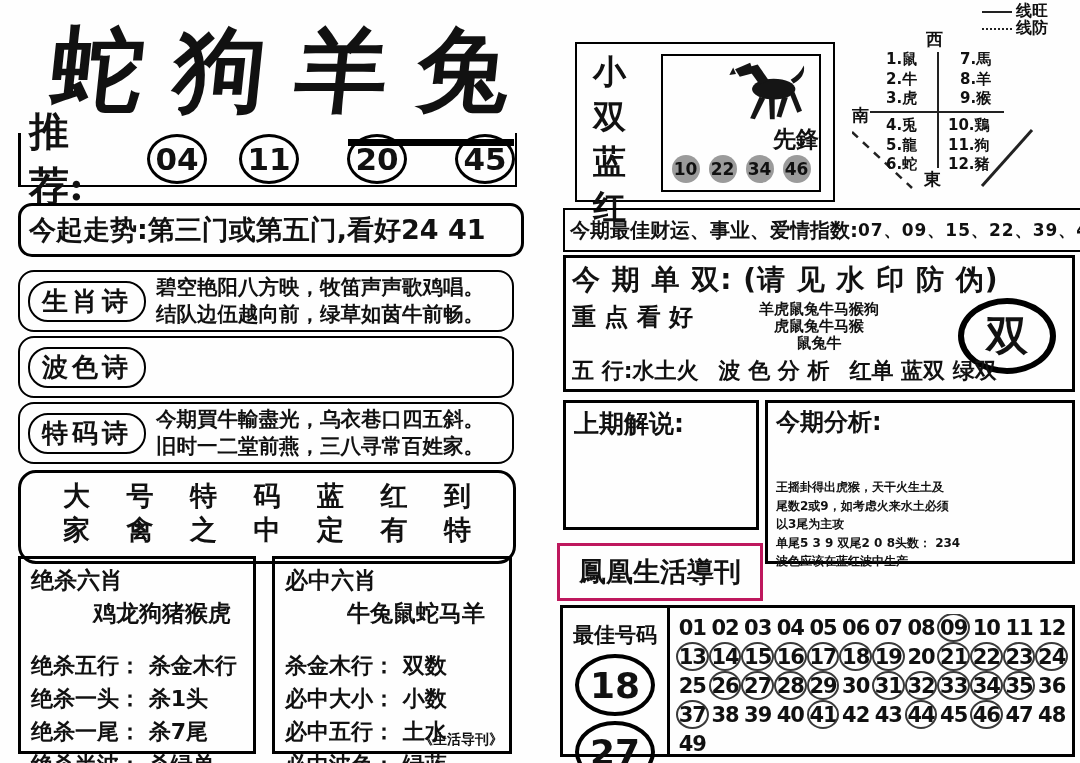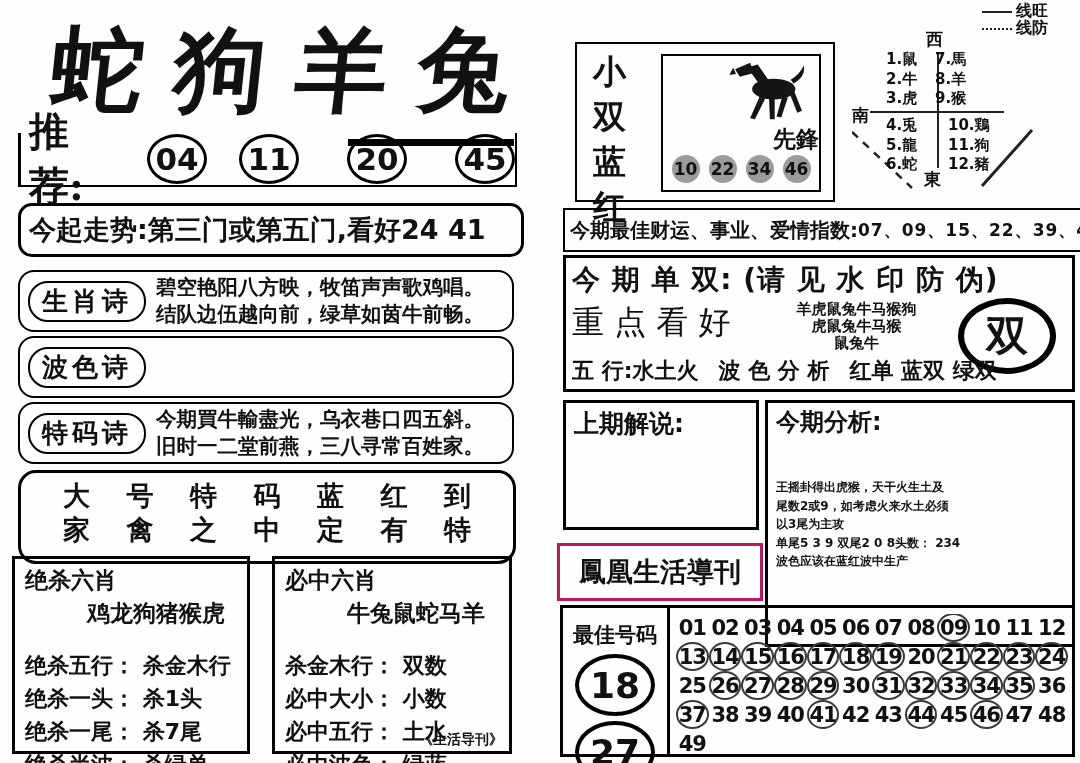--- a/index.html
+++ b/index.html
@@ -19,21 +19,21 @@
   .rec-circle{width:54px;height:44px;border:3px solid #000;border-radius:50%;display:flex;align-items:center;justify-content:center;font-size:31px;font-weight:bold;flex:0 0 auto;}
   #rc1{margin-left:12px}#rc2{margin-left:32px}#rc3{margin-left:48px}#rc4{margin-left:48px}
   #trend-box{left:18px;top:203px;width:492px;height:48px;border:3px solid #000;border-radius:14px;display:flex;align-items:center;padding-left:8px;font-size:27px;font-weight:bold;}
   .poem-box{left:18px;width:492px;height:58px;border:2.5px solid #000;border-radius:16px;display:flex;align-items:center;}
   #poem1{top:270px}#poem2{top:336px}#poem3{top:402px}
   .poem-label{margin-left:8px;border:2.5px solid #000;border-radius:20px;padding:1px 12px;font-size:26px;font-weight:bold;letter-spacing:4px;white-space:nowrap;flex:0 0 auto;}
   .poem-lines{margin-left:10px;font-size:20.5px;font-weight:bold;line-height:1.3;white-space:nowrap;}
   #slogan-box{left:18px;top:470px;width:492px;height:76px;border:3px solid #000;border-radius:18px;padding:6px 0;}
   .slogan-line{display:flex;justify-content:space-between;padding:0 42px;font-size:27px;font-weight:bold;height:34px;align-items:center;}
   .bottom-box{top:556px;height:198px;border:3px solid #000;padding:6px 10px;box-sizing:border-box;}
-  #kill-box{left:12px;width:238px;}
+  #kill-box{left:18px;width:238px;}
   #hit-box{left:272px;width:240px;}
   .bb-title{font-size:23px;font-weight:bold;}
   .bb-animals{font-size:23px;font-weight:bold;text-indent:62px;margin-top:2px;}
   .bb-rows{margin-top:20px;font-size:22px;font-weight:bold;line-height:1.5;white-space:nowrap;}
   #hit-footer{position:absolute;right:6px;bottom:2px;font-size:14px;font-weight:bold;}
 
   
   #legend{left:982px;top:3px;width:96px;font-size:16px;font-weight:bold;}
   .legend-row{display:flex;align-items:center;height:17px;}
   .legend-line{width:30px;border-top:2px solid #222;margin-right:4px;}
@@ -52,28 +52,28 @@
   .cp-label{position:absolute;font-size:17px;}
   .cp-list{position:absolute;font-size:15px;line-height:1.3;white-space:nowrap;}
 
   #luck-box{left:563px;top:208px;width:512px;height:40px;border:2.5px solid #000;display:flex;align-items:center;padding-left:5px;box-sizing:content-box;white-space:nowrap;}
   #luck-label{font-size:20px;font-weight:bold;}
   #luck-values{font-size:17px;font-weight:bold;letter-spacing:1px;}
 
   #ds-box{left:563px;top:255px;width:512px;height:137px;border:3px solid #000;padding:3px 6px;box-sizing:border-box;}
   #ds-title{font-size:28px;font-weight:bold;letter-spacing:1px;white-space:nowrap;}
   #ds-focus{display:flex;margin-top:2px;}
-  #ds-focus-label{font-size:32px;font-weight:normal;white-space:nowrap;}
+  #ds-focus-label{font-size:24px;font-weight:bold;white-space:nowrap;}
   #ds-focus-lines{margin-left:6px;width:240px;text-align:center;font-size:15px;font-weight:bold;line-height:1.12;}
   #ds-result{position:absolute;right:16px;top:40px;width:86px;height:64px;border:6px solid #000;border-radius:50%;display:flex;align-items:center;justify-content:center;font-size:42px;font-weight:bold;}
   #ds-bottom{position:absolute;left:6px;bottom:3px;display:flex;gap:20px;font-size:22px;font-weight:bold;white-space:nowrap;}
 
   #prev-box{left:563px;top:400px;width:196px;height:130px;border:3px solid #000;padding:4px 8px;box-sizing:border-box;}
   #prev-title{font-size:25px;font-weight:bold;}
-  #ana-box{left:765px;top:400px;width:310px;height:247px;border:3px solid #000;padding:3px 8px;box-sizing:border-box;}
+  #ana-box{left:765px;top:400px;width:310px;height:164px;border:3px solid #000;padding:3px 8px;box-sizing:border-box;}
   #ana-title{font-size:24px;font-weight:bold;}
   #ana-text{margin-top:40px;font-size:12px;font-weight:bold;line-height:1.55;white-space:nowrap;}
   #logo-box{left:557px;top:543px;width:200px;height:52px;border:3px solid #be185d;display:flex;align-items:center;justify-content:center;font-size:27px;font-weight:bold;font-family:"DejaVu Serif",serif;white-space:nowrap;}
 
   #best-box{left:560px;top:605px;width:515px;height:152px;border:3.5px solid #000;display:flex;box-sizing:border-box;}
   #best-left{width:104px;border-right:3px solid #000;flex:0 0 auto;padding-top:13px;}
   #best-title{font-size:21px;font-weight:bold;text-align:center;}
   .best-circle{width:72px;height:54px;border:4px solid #000;border-radius:50%;margin:5px auto 0;display:flex;align-items:center;justify-content:center;font-size:36px;font-weight:bold;}
   #best-grid{flex:1;margin:6px 4px 0 6px;overflow:hidden;display:grid;grid-template-columns:repeat(12,1fr);grid-auto-rows:29px;}
   .cell{font-size:21px;font-weight:bold;text-align:center;position:relative;line-height:28px;letter-spacing:-1px;}
@@ -211,21 +211,21 @@
     <line x1="130" y1="158" x2="180" y2="102" stroke="#222" stroke-width="3"></line>
   </svg>
   <span class="cp-label" style="left:74px;top:0px">西</span>
   <span class="cp-label" style="left:0px;top:76px">南</span>
   <span class="cp-label" style="left:72px;top:140px">東</span>
   <div class="cp-list" id="cp-nw" style="left:34px;top:22px">
       <div>1.鼠</div>
       <div>2.牛</div>
       <div>3.虎</div>
     </div>
-  <div class="cp-list" id="cp-ne" style="left:83px;top:22px">
+  <div class="cp-list" id="cp-ne" style="left:108px;top:22px">
       <div>7.馬</div>
       <div>8.羊</div>
       <div>9.猴</div>
     </div>
   <div class="cp-list" id="cp-sw" style="left:34px;top:88px">
       <div>4.兎</div>
       <div>5.龍</div>
       <div>6.蛇</div>
     </div>
   <div class="cp-list" id="cp-se" style="left:96px;top:88px">

